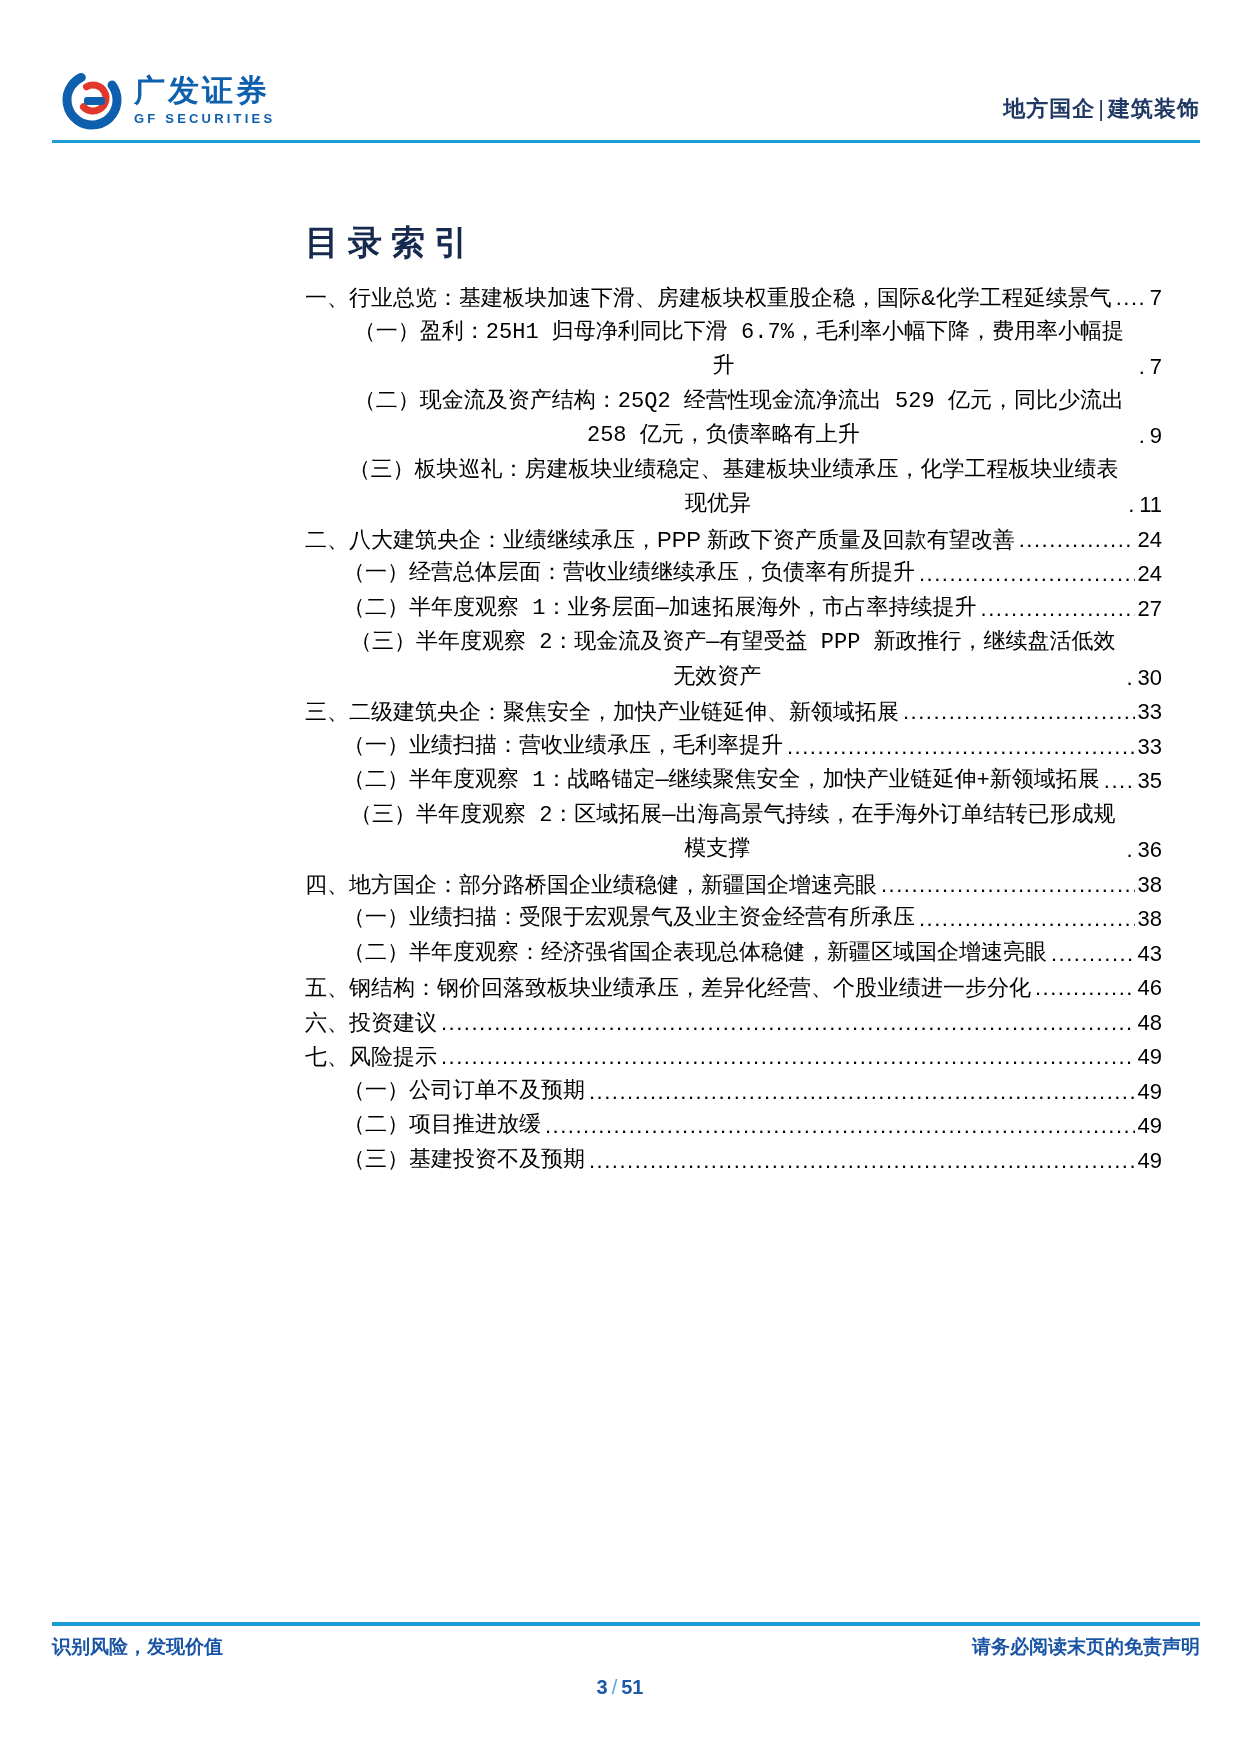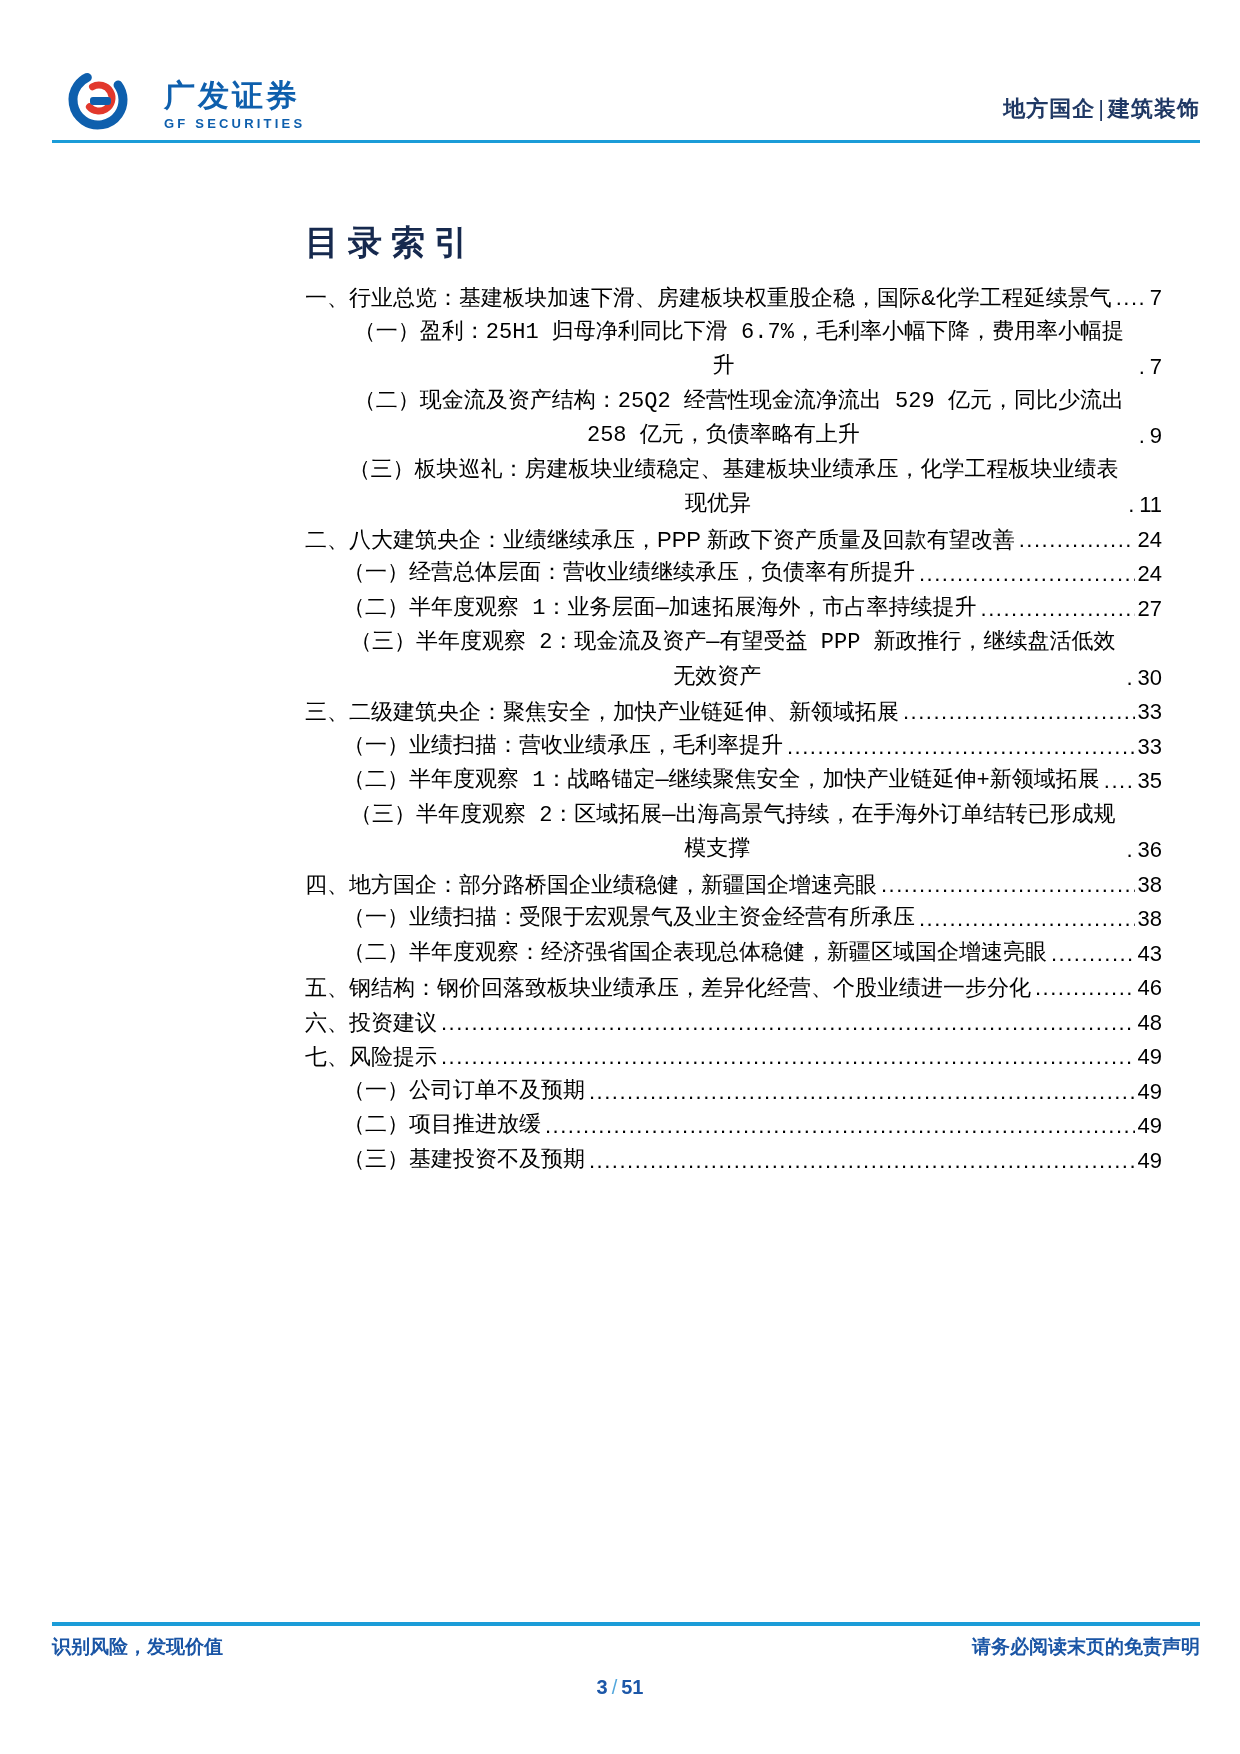--- a/index.html
+++ b/index.html
@@ -8,21 +8,21 @@
     position: relative;
     width: 1240px;
     height: 1754px;
     margin: 0 auto;
     background: #ffffff;
     font-family: "Liberation Sans", "DejaVu Sans", sans-serif;
     overflow: hidden;
   }
 
   
-  .logo-group { position: absolute; left: 66px; top: 68px; display: flex; align-items: flex-end; gap: 24px; }
+  .logo-group { position: absolute; left: 60px; top: 68px; display: flex; align-items: center; }
   .logo-mark { width: 64px; height: 64px; flex: 0 0 auto; }
   .logo-text { margin-left: 10px; color: #0e5fad; }
   .logo-cn { font-size: 31px; font-weight: bold; letter-spacing: 3px; line-height: 34px; }
   .logo-en { font-size: 13px; font-weight: bold; letter-spacing: 3.2px; line-height: 16px; margin-top: 3px; }
 
   .header-right {
     position: absolute; top: 94px; right: 40px;
     font-size: 22px; font-weight: bold; color: #1f3864;
     letter-spacing: 1px;
   }

